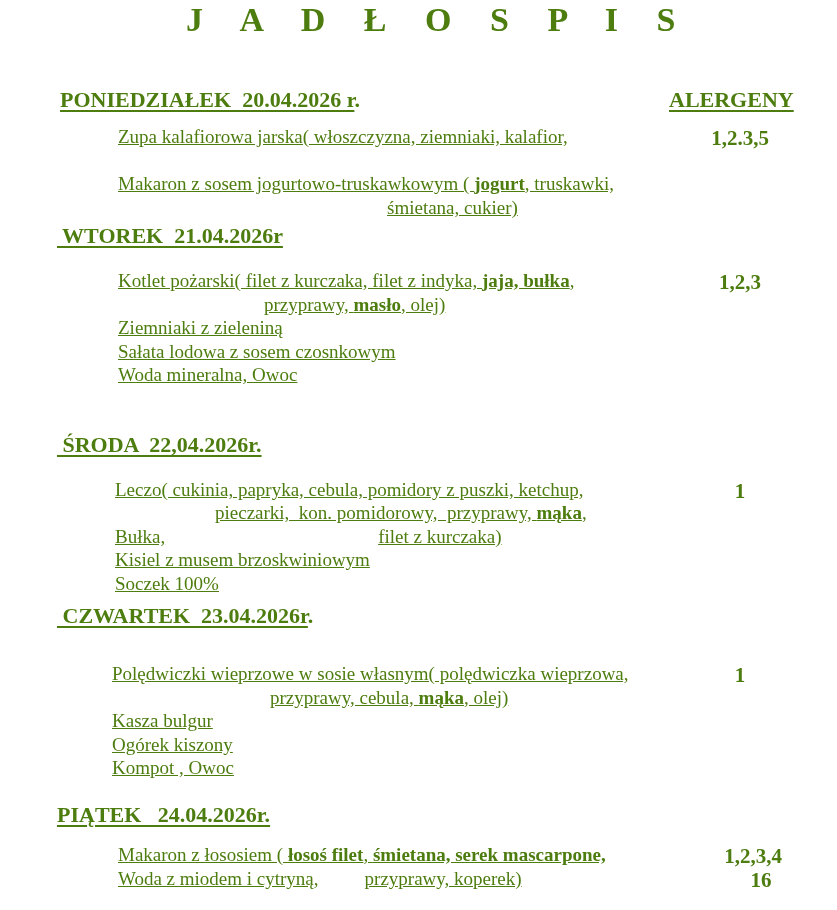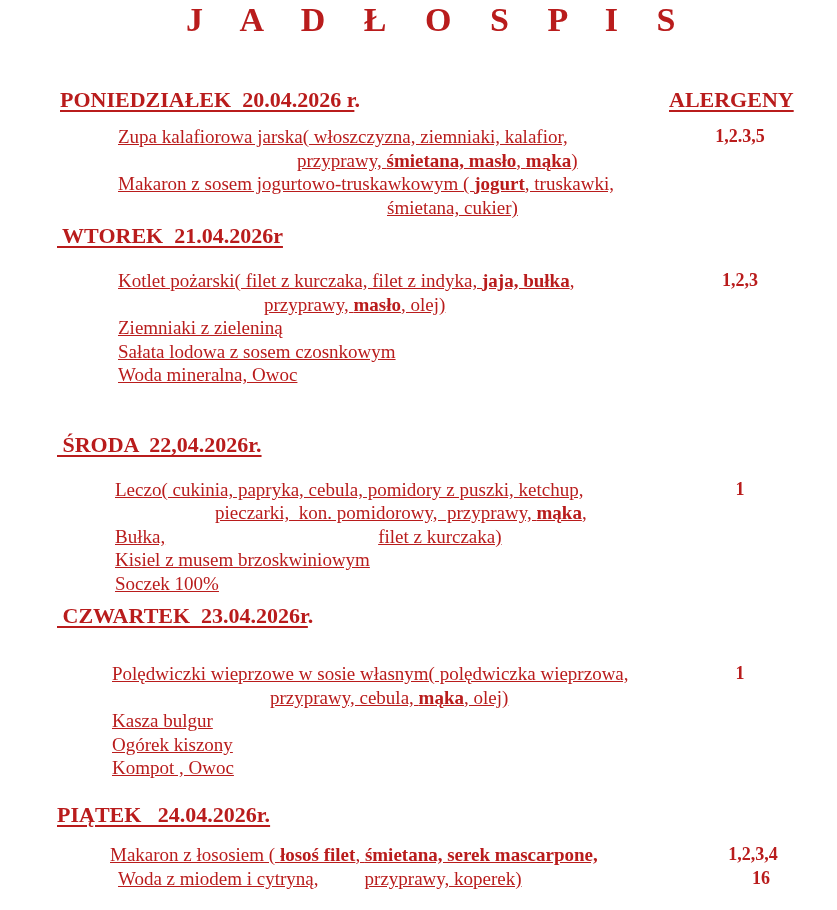--- a/index.html
+++ b/index.html
@@ -1,21 +1,21 @@
 <!DOCTYPE html>
 <html><head>
 <meta charset="utf-8">
 <style>
   html, body { margin: 0; padding: 0; background: #ffffff; }
   .page {
     position: relative;
     width: 837px;
     height: 910px;
     background: #ffffff;
-    color: #b91c1c;
+    color: #4d7c0f;
     font-family: "Liberation Serif", serif;
     overflow: hidden;
   }
   .title {
     position: absolute;
     left: 186px;
     top: 1px;
     margin: 0;
     font-size: 34px;
     font-weight: bold;
@@ -39,39 +39,38 @@
     font-size: 19px;
     white-space: pre;
     text-decoration: underline;
   }
   .ln b { font-weight: bold; }
   .alg {
     position: absolute;
     left: 692px;
     width: 96px;
     text-align: center;
-    font-size: 18px;
+    font-size: 21px;
     font-weight: bold;
     white-space: pre;
   }
   .tab { display: inline-block; height: 1px; }
 </style>
 </head>
 <body>
 
 <div class="page">
 
   <h1 class="title">J A D Ł O S P I S</h1>
 
   <div class="hdr" style="left:60px;top:87px"><span class="u">PONIEDZIAŁEK  20.04.2026 r</span><span>.</span></div>
   <div class="hdr" style="left:669px;top:87px"><span class="u">ALERGENY</span></div>
 
   <div class="ln" style="left:118px;top:126px"><span>Zupa kalafiorowa jarska( włoszczyzna, ziemniaki, kalafior,</span></div>
   <div class="alg" style="top:126px">1,2.3,5</div>
-  <div class="ln" style="left:297px;top:150px"><span>przyprawy, </span><b>śmietana, masło</b><span>, </span><b>mąka</b><span>)</span></div>
   <div class="ln" style="left:118px;top:173px"><span>Makaron z sosem jogurtowo-truskawkowym ( </span><b>jogurt</b><span>, truskawki,</span></div>
   <div class="ln" style="left:387px;top:197px"><span>śmietana, cukier)</span></div>
 
   <div class="hdr" style="left:57px;top:223px"><span class="u"> WTOREK  21.04.2026r</span><span></span></div>
 
   <div class="ln" style="left:118px;top:270px"><span>Kotlet pożarski( filet z kurczaka, filet z indyka, </span><b>jaja, bułka</b><span>,</span></div>
   <div class="alg" style="top:270px">1,2,3</div>
   <div class="ln" style="left:264px;top:294px"><span>przyprawy, </span><b>masło</b><span>, olej)</span></div>
   <div class="ln" style="left:118px;top:317px"><span>Ziemniaki z zieleniną</span></div>
   <div class="ln" style="left:118px;top:341px"><span>Sałata lodowa z sosem czosnkowym</span></div>
@@ -90,18 +89,18 @@
 
   <div class="ln" style="left:112px;top:663px"><span>Polędwiczki wieprzowe w sosie własnym( polędwiczka wieprzowa,</span></div>
   <div class="alg" style="top:663px">1</div>
   <div class="ln" style="left:270px;top:687px"><span>przyprawy, cebula, </span><b>mąka</b><span>, olej)</span></div>
   <div class="ln" style="left:112px;top:710px"><span>Kasza bulgur</span></div>
   <div class="ln" style="left:112px;top:734px"><span>Ogórek kiszony</span></div>
   <div class="ln" style="left:112px;top:757px"><span>Kompot , Owoc</span></div>
 
   <div class="hdr" style="left:57px;top:802px"><span class="u">PIĄTEK   24.04.2026r.</span><span></span></div>
 
-  <div class="ln" style="left:110px;top:844px"><span>Makaron z łososiem ( </span><b>łosoś filet</b><span>, </span><b>śmietana, serek mascarpone,</b></div>
+  <div class="ln" style="left:118px;top:844px"><span>Makaron z łososiem ( </span><b>łosoś filet</b><span>, </span><b>śmietana, serek mascarpone,</b></div>
   <div class="alg" style="top:844px;left:705px">1,2,3,4</div>
   <div class="ln" style="left:118px;top:868px"><span>Woda z miodem i cytryną,</span><span class="tab" style="width:46px"></span><span>przyprawy, koperek)</span></div>
   <div class="alg" style="top:868px;left:713px">16</div>
 
 </div>
 
 </body></html>

